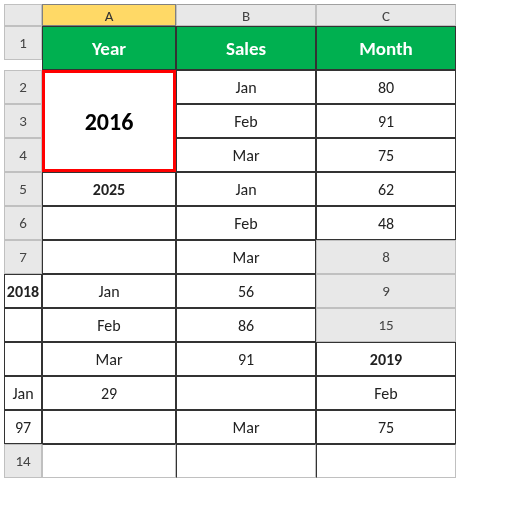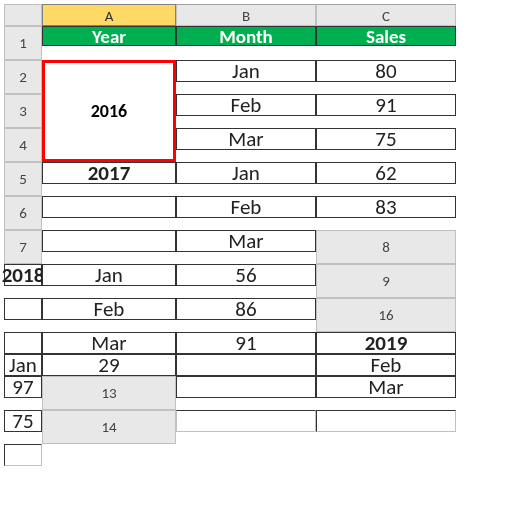--- a/index.html
+++ b/index.html
@@ -53,124 +53,123 @@
     .table-header {
       background: #00b050;
       color: #fff;
       font-weight: bold;
       text-align: center;
       border: 1px solid #333;
       display: flex;
       align-items: center;
       justify-content: center;
       font-size: 19px;
-      height: 20px;
+      height: 44px;
     }
     .cell {
       border: 1px solid #333;
       text-align: center;
       display: flex;
       align-items: center;
       justify-content: center;
-      font-size: 21px;
+      font-size: 16px;
       color: #222;
-      height: 22px;
+      height: 34px;
       background: #fff;
     }
     .cell.bold {
       font-weight: bold;
     }
     .cell.blank-below {
       border: 1px solid #c0c0c0;
       border-top: 1px solid #333;
     }
     .cell.blank-below-b, .cell.blank-below-c {
       border: 1px solid #c0c0c0;
       border-top: 1px solid #333;
       border-left: 1px solid #333;
     }
     .merged-year {
       grid-row: span 3;
       border: 3px solid #ff0000;
       background: #fff;
       font-weight: bold;
-      font-size: 18px;
+      font-size: 24px;
       display: flex;
       align-items: center;
       justify-content: center;
       position: relative;
       z-index: 2;
     }
   </style>
 </head>
 <body>
 
 <div class="spreadsheet">
 
   <div class="corner"></div>
   <div class="col-header active">A</div>
   <div class="col-header">B</div>
   <div class="col-header">C</div>
 
   <div class="row-header">1</div>
   <div class="table-header">Year</div>
+  <div class="table-header">Sales</div>
   <div class="table-header">Month</div>
-  <div class="table-header">Sales</div>
 
   <div class="row-header">2</div>
   <div class="merged-year">2016</div>
   <div class="cell">Jan</div>
   <div class="cell">80</div>
 
   <div class="row-header">3</div>
   <div class="cell">Feb</div>
   <div class="cell">91</div>
 
   <div class="row-header">4</div>
   <div class="cell">Mar</div>
   <div class="cell">75</div>
 
   <div class="row-header">5</div>
-  <div class="cell bold">2017</div>
+  <div class="cell bold">2025</div>
   <div class="cell">Jan</div>
   <div class="cell">62</div>
 
   <div class="row-header">6</div>
   <div class="cell"></div>
   <div class="cell">Feb</div>
-  <div class="cell">83</div>
+  <div class="cell">48</div>
 
   <div class="row-header">7</div>
   <div class="cell"></div>
   <div class="cell">Mar</div>
 
   <div class="row-header">8</div>
   <div class="cell bold">2018</div>
   <div class="cell">Jan</div>
   <div class="cell">56</div>
 
   <div class="row-header">9</div>
   <div class="cell"></div>
   <div class="cell">Feb</div>
   <div class="cell">86</div>
 
-  <div class="row-header">16</div>
+  <div class="row-header">15</div>
   <div class="cell"></div>
   <div class="cell">Mar</div>
   <div class="cell">91</div>
 
   <div class="cell bold">2019</div>
   <div class="cell">Jan</div>
   <div class="cell">29</div>
 
   <div class="cell"></div>
   <div class="cell">Feb</div>
   <div class="cell">97</div>
 
-  <div class="row-header">13</div>
   <div class="cell"></div>
   <div class="cell">Mar</div>
   <div class="cell">75</div>
 
   <div class="row-header">14</div>
   <div class="cell blank-below"></div>
   <div class="cell blank-below-b"></div>
   <div class="cell blank-below-c"></div>
 </div>
 

